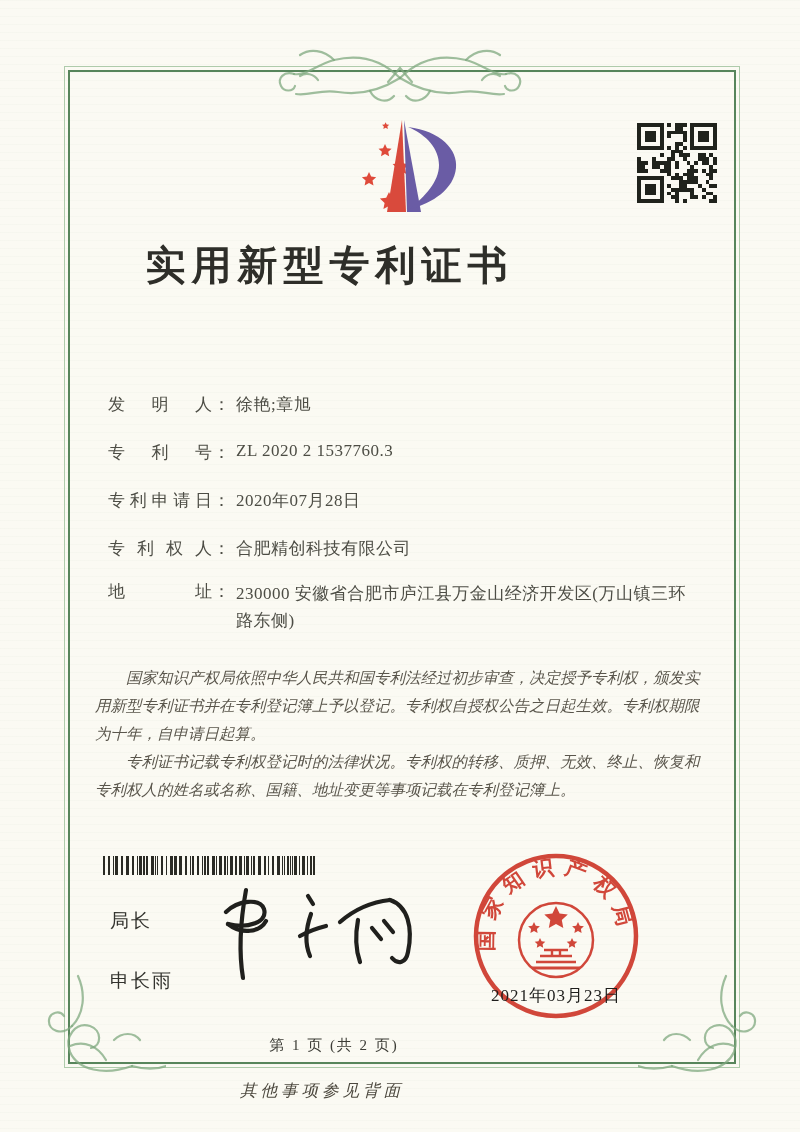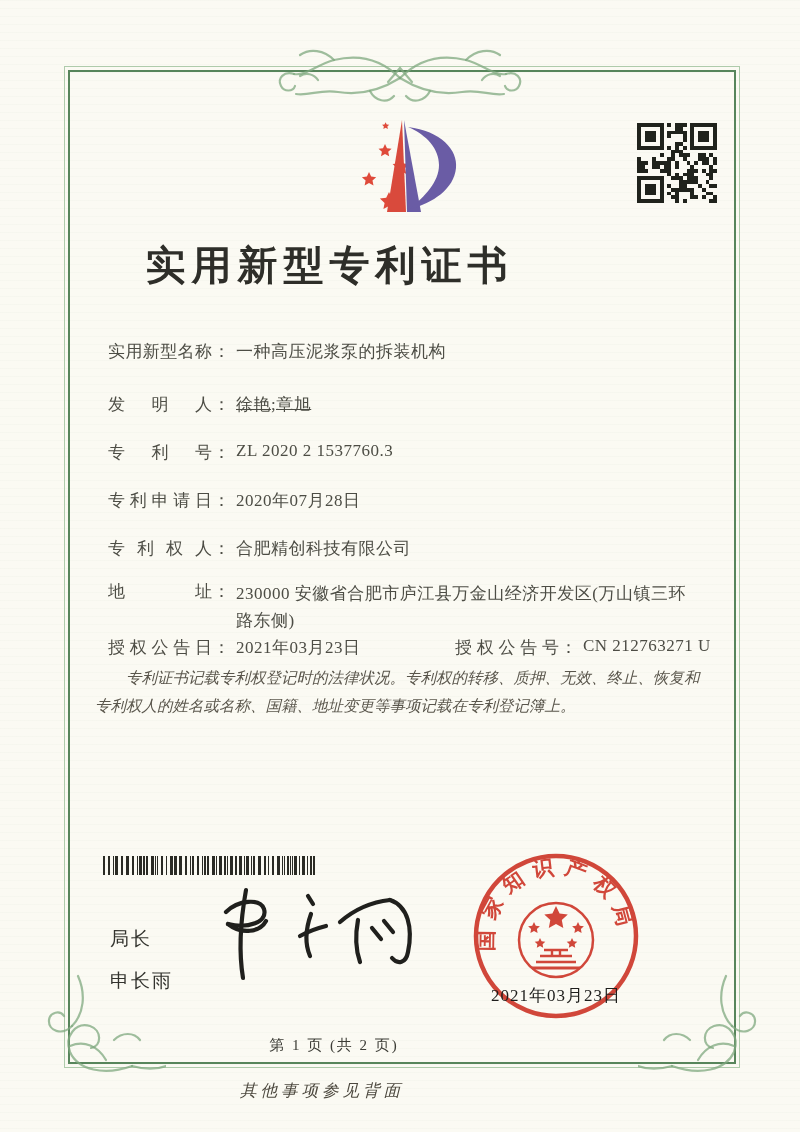--- a/index.html
+++ b/index.html
@@ -35,21 +35,21 @@
 
   .paras{position:absolute;left:95px;top:664px;width:614px;font-size:15.5px;line-height:1.8;
          color:#5a564c;font-style:italic;}
   .paras p{margin:0;text-indent:2em;}
 
   .barcode{position:absolute;left:103px;top:856px;width:216px;height:19px;}
   .barcode svg{width:100%;height:100%;shape-rendering:crispEdges;}
   .barcode rect{fill:#2b2b25;}
 
   .sig-title{position:absolute;left:110px;top:908px;font-family:"Liberation Sans","DejaVu Sans",sans-serif;
-             font-size:19px;color:#33332e;letter-spacing:2px;margin-top:18px;}
+             font-size:19px;color:#33332e;letter-spacing:2px;}
   .sig-name{position:absolute;left:110px;top:968px;font-family:"Liberation Sans","DejaVu Sans",sans-serif;
             font-size:19px;color:#33332e;letter-spacing:2px;}
   .signature{position:absolute;left:212px;top:876px;width:210px;height:118px;}
   .signature path{fill:none;stroke:#20201d;stroke-width:4.2;stroke-linecap:round;stroke-linejoin:round;}
 
   .seal{position:absolute;left:470px;top:850px;width:172px;height:172px;opacity:.93;mix-blend-mode:multiply;}
   .seal-date{position:absolute;left:470px;top:984px;width:172px;text-align:center;
              font-size:17px;color:#1e1e1c;letter-spacing:1px;}
 
   .page-no{position:absolute;left:0;top:1036px;width:668px;text-align:center;font-size:15px;
@@ -341,46 +341,38 @@
         <rect x="6" y="20" width="1" height="1"></rect>
         <rect x="10" y="20" width="1" height="1"></rect>
         <rect x="12" y="20" width="1" height="1"></rect>
         <rect x="19" y="20" width="1" height="1"></rect>
         <rect x="20" y="20" width="1" height="1"></rect>
       </svg>
   </div>
 
   <div class="title">实用新型专利证书</div>
 
-  <div class="frow" style="top:340px;">
-    <span class="flabel">实用新型名称</span><span class="fcolon">：</span><span class="fvalue">一种高压泥浆泵的拆装机构</span>
-  </div>
-  <div class="frow" style="top:393px;text-decoration:underline;">
+  <div class="frow" style="top:393px;">
     <span class="flabel">发明人</span><span class="fcolon">：</span><span class="fvalue">徐艳;章旭</span>
   </div>
   <div class="frow" style="top:441px;">
     <span class="flabel">专利号</span><span class="fcolon">：</span><span class="fvalue">ZL 2020 2 1537760.3</span>
   </div>
   <div class="frow" style="top:489px;">
     <span class="flabel">专利申请日</span><span class="fcolon">：</span><span class="fvalue">2020年07月28日</span>
   </div>
   <div class="frow" style="top:537px;">
     <span class="flabel">专利权人</span><span class="fcolon">：</span><span class="fvalue">合肥精创科技有限公司</span>
   </div>
   <div class="frow" style="top:580px;">
     <span class="flabel">地址</span><span class="fcolon">：</span><span class="fvalue wrap">230000 安徽省合肥市庐江县万金山经济开发区(万山镇三环路东侧)</span>
   </div>
-  <div class="frow" style="top:636px;">
-    <span class="flabel">授权公告日</span><span class="fcolon">：</span><span class="fvalue">2021年03月23日</span>
-    <span class="pair2">
-      <span class="flabel">授权公告号</span><span class="fcolon">：</span><span class="fvalue">CN 212763271 U</span>
-    </span>
-  </div>
 
   <div class="paras">
+    <p>国家知识产权局依照中华人民共和国专利法经过初步审查，决定授予专利权，颁发实用新型专利证书并在专利登记簿上予以登记。专利权自授权公告之日起生效。专利权期限为十年，自申请日起算。</p>
     <p>专利证书记载专利权登记时的法律状况。专利权的转移、质押、无效、终止、恢复和专利权人的姓名或名称、国籍、地址变更等事项记载在专利登记簿上。</p>
   </div>
 
   <div class="barcode">
     <svg id="barcode-svg" viewBox="0 0 216 19" preserveAspectRatio="none">
         <rect x="0" y="0" width="2" height="19"></rect>
         <rect x="5" y="0" width="2" height="19"></rect>
         <rect x="10" y="0" width="1" height="19"></rect>
         <rect x="12" y="0" width="3" height="19"></rect>
         <rect x="18" y="0" width="2" height="19"></rect>

